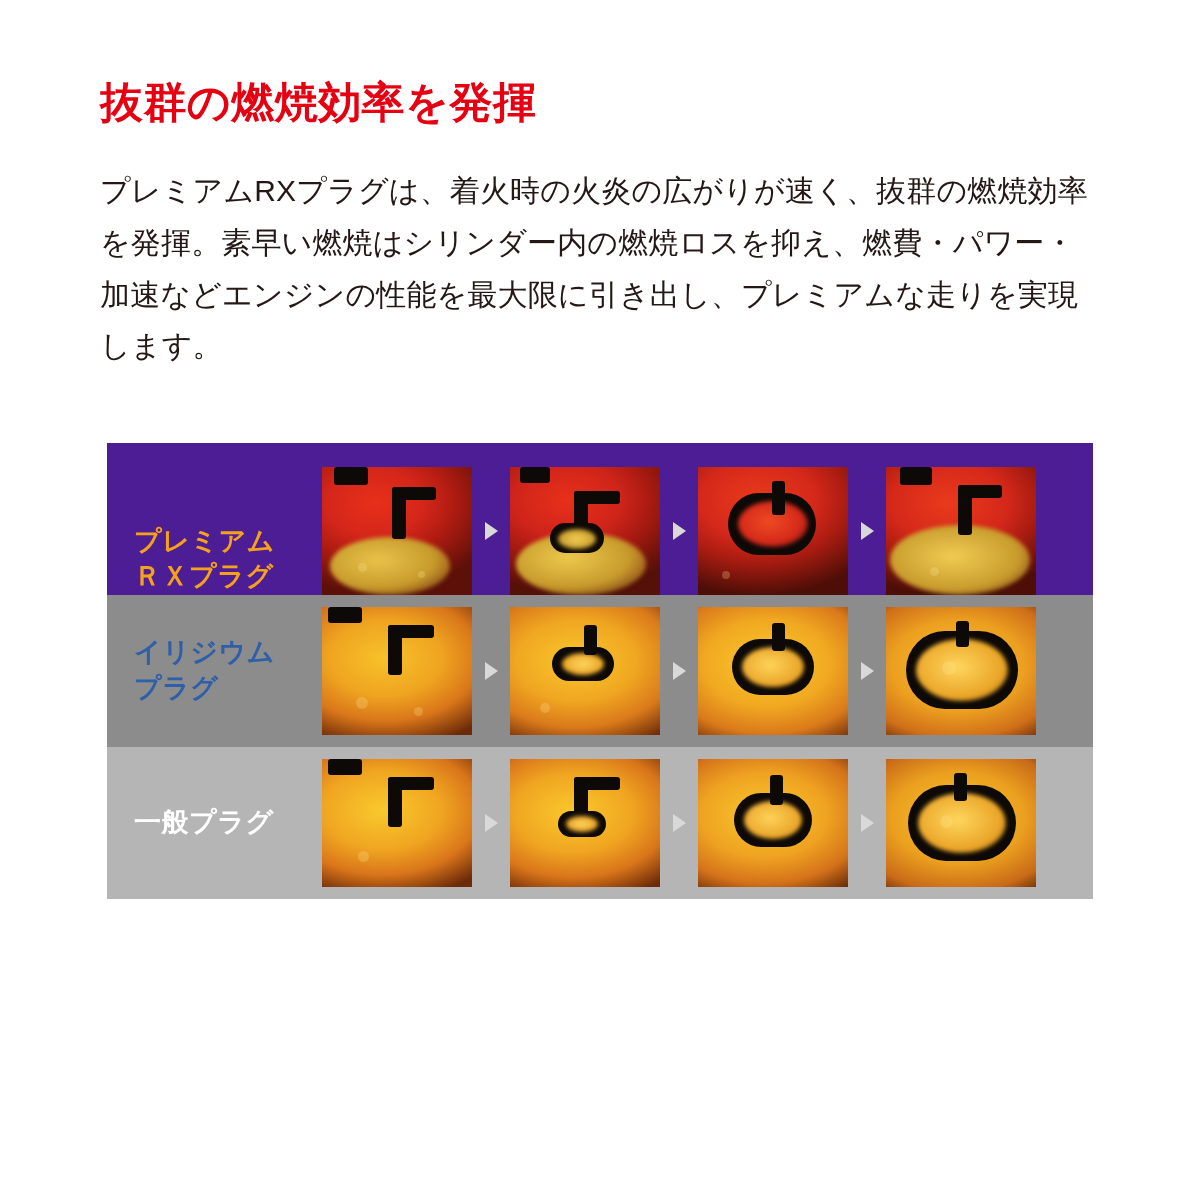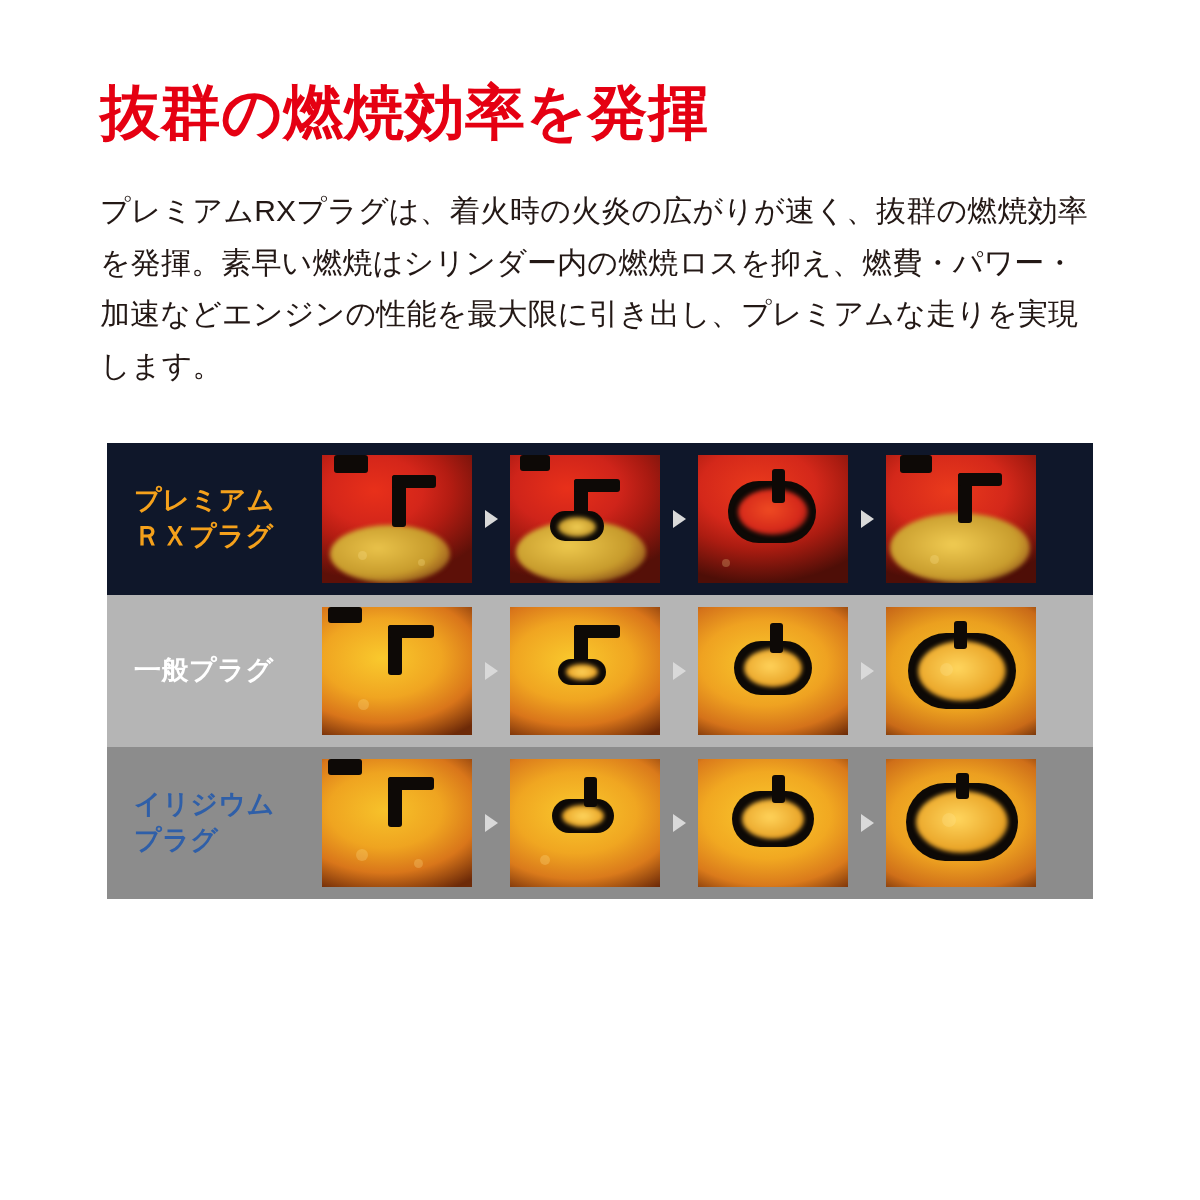--- a/index.html
+++ b/index.html
@@ -17,21 +17,21 @@
   .page {
     position: relative;
     width: 1200px;
     height: 1200px;
     box-sizing: border-box;
     padding: 0 100px;
   }
   .headline {
     margin: 0;
     padding-top: 78px;
-    font-size: 60px;
+    font-size: 43px;
     line-height: 1.15;
     font-weight: bold;
     color: #e50012;
     letter-spacing: 0.01em;
   }
   .lead {
     margin: 0;
     padding-top: 38px;
     font-size: 30px;
     line-height: 1.72;
@@ -47,21 +47,21 @@
     top: 443px;
     width: 986px;
     height: 456px;
   }
   .row {
     display: flex;
     align-items: center;
     height: 152px;
     box-sizing: border-box;
   }
-  .row-0 { background: #0f172a; }
+  .row-0 { background: #4c1d95; align-items: flex-end; }
   .row-1 { background: #8c8c8c; }
   .row-2 { background: #b5b5b5; }
 
   .row-label {
     width: 215px;
     flex: 0 0 215px;
     box-sizing: border-box;
     padding-left: 27px;
     font-size: 27px;
     font-weight: bold;
@@ -197,70 +197,20 @@
           <div class="blob" style="left:4px;top:58px;width:140px;height:70px;background:radial-gradient(ellipse at 45% 45%, #f0cb52 0%, #c89c2d 60%, rgba(120,90,20,0) 100%);"></div>
           <div class="electrode" style="left:72px;top:18px;width:14px;height:50px;"></div>
           <div class="electrode" style="left:72px;top:18px;width:44px;height:13px;"></div>
           <div class="electrode" style="left:14px;top:0px;width:32px;height:18px;"></div>
           <div class="speckle" style="left:44px;top:100px;width:9px;height:9px;"></div>
         </div>
 
       </div>
     </div>
 
-    <div class="row row-2">
-      <div class="row-label label-general">一般プラグ</div>
-      <div class="frames">
-
-        <div class="frame">
-          <div class="flame" style="background:radial-gradient(ellipse 90% 70% at 40% 40%, #f9c92d 0%, #f0a521 44%, #d9751a 72%, #6d2a08 100%), #150a04;"></div>
-          <div class="electrode" style="left:66px;top:18px;width:14px;height:50px;"></div>
-          <div class="electrode" style="left:66px;top:18px;width:46px;height:13px;"></div>
-          <div class="electrode" style="left:6px;top:0px;width:34px;height:16px;"></div>
-          <div class="speckle" style="left:36px;top:92px;width:11px;height:11px;"></div>
-        </div>
-
-        <div class="arrow">
-            <span></span>
-          </div>
-
-        <div class="frame">
-          <div class="flame" style="background:radial-gradient(ellipse 90% 70% at 42% 42%, #f9c92d 0%, #f0a521 44%, #d9751a 72%, #6d2a08 100%), #150a04;"></div>
-          <div class="electrode" style="left:64px;top:18px;width:14px;height:48px;"></div>
-          <div class="electrode" style="left:64px;top:18px;width:46px;height:13px;"></div>
-          <div class="electrode" style="left:48px;top:52px;width:48px;height:26px;border-radius:24px;"></div>
-          <div class="blob" style="left:56px;top:57px;width:32px;height:16px;background:radial-gradient(ellipse at 50% 50%, #ffd45c 0%, #e8a226 70%, rgba(0,0,0,0) 100%);"></div>
-        </div>
-
-        <div class="arrow">
-            <span></span>
-          </div>
-
-        <div class="frame">
-          <div class="flame" style="background:radial-gradient(ellipse 92% 72% at 44% 44%, #f9c92d 0%, #efa221 46%, #d4721a 74%, #632506 100%), #130904;"></div>
-          <div class="electrode" style="left:36px;top:34px;width:78px;height:54px;border-radius:32px;"></div>
-          <div class="blob" style="left:46px;top:42px;width:58px;height:38px;background:radial-gradient(ellipse at 45% 45%, #ffd25a 0%, #e8a226 70%, rgba(0,0,0,0) 100%);"></div>
-          <div class="electrode" style="left:72px;top:16px;width:13px;height:30px;"></div>
-        </div>
-
-        <div class="arrow">
-            <span></span>
-          </div>
-
-        <div class="frame">
-          <div class="flame" style="background:radial-gradient(ellipse 92% 74% at 48% 46%, #f6c32b 0%, #eba01f 48%, #c96a18 78%, #4f1d05 100%), #110704;"></div>
-          <div class="electrode" style="left:22px;top:26px;width:108px;height:76px;border-radius:38px;"></div>
-          <div class="blob" style="left:32px;top:34px;width:88px;height:60px;background:radial-gradient(ellipse at 45% 45%, #ffd65e 0%, #e9a326 65%, rgba(0,0,0,0) 100%);"></div>
-          <div class="electrode" style="left:68px;top:14px;width:13px;height:28px;"></div>
-          <div class="speckle" style="left:54px;top:56px;width:13px;height:13px;"></div>
-        </div>
-
-      </div>
-    </div>
-
     <div class="row row-1">
       <div class="row-label label-iridium">イリジウム
 プラグ</div>
       <div class="frames">
 
         <div class="frame">
           <div class="flame" style="background:radial-gradient(ellipse 90% 70% at 42% 40%, #f7c22a 0%, #efa420 42%, #d9761a 70%, #6d2a08 100%), #150a04;"></div>
           <div class="electrode" style="left:66px;top:18px;width:14px;height:50px;"></div>
           <div class="electrode" style="left:66px;top:18px;width:46px;height:13px;"></div>
           <div class="electrode" style="left:6px;top:0px;width:34px;height:16px;"></div>
@@ -299,16 +249,66 @@
           <div class="flame" style="background:radial-gradient(ellipse 92% 74% at 48% 46%, #f6c32b 0%, #ec9f20 48%, #cf6f19 76%, #5c2206 100%), #120804;"></div>
           <div class="electrode" style="left:20px;top:24px;width:112px;height:78px;border-radius:40px;"></div>
           <div class="blob" style="left:30px;top:32px;width:92px;height:62px;background:radial-gradient(ellipse at 45% 45%, #ffd65e 0%, #e9a326 65%, rgba(0,0,0,0) 100%);"></div>
           <div class="electrode" style="left:70px;top:14px;width:13px;height:26px;"></div>
           <div class="speckle" style="left:56px;top:54px;width:14px;height:14px;"></div>
         </div>
 
       </div>
     </div>
 
+    <div class="row row-2">
+      <div class="row-label label-general">一般プラグ</div>
+      <div class="frames">
+
+        <div class="frame">
+          <div class="flame" style="background:radial-gradient(ellipse 90% 70% at 40% 40%, #f9c92d 0%, #f0a521 44%, #d9751a 72%, #6d2a08 100%), #150a04;"></div>
+          <div class="electrode" style="left:66px;top:18px;width:14px;height:50px;"></div>
+          <div class="electrode" style="left:66px;top:18px;width:46px;height:13px;"></div>
+          <div class="electrode" style="left:6px;top:0px;width:34px;height:16px;"></div>
+          <div class="speckle" style="left:36px;top:92px;width:11px;height:11px;"></div>
+        </div>
+
+        <div class="arrow">
+            <span></span>
+          </div>
+
+        <div class="frame">
+          <div class="flame" style="background:radial-gradient(ellipse 90% 70% at 42% 42%, #f9c92d 0%, #f0a521 44%, #d9751a 72%, #6d2a08 100%), #150a04;"></div>
+          <div class="electrode" style="left:64px;top:18px;width:14px;height:48px;"></div>
+          <div class="electrode" style="left:64px;top:18px;width:46px;height:13px;"></div>
+          <div class="electrode" style="left:48px;top:52px;width:48px;height:26px;border-radius:24px;"></div>
+          <div class="blob" style="left:56px;top:57px;width:32px;height:16px;background:radial-gradient(ellipse at 50% 50%, #ffd45c 0%, #e8a226 70%, rgba(0,0,0,0) 100%);"></div>
+        </div>
+
+        <div class="arrow">
+            <span></span>
+          </div>
+
+        <div class="frame">
+          <div class="flame" style="background:radial-gradient(ellipse 92% 72% at 44% 44%, #f9c92d 0%, #efa221 46%, #d4721a 74%, #632506 100%), #130904;"></div>
+          <div class="electrode" style="left:36px;top:34px;width:78px;height:54px;border-radius:32px;"></div>
+          <div class="blob" style="left:46px;top:42px;width:58px;height:38px;background:radial-gradient(ellipse at 45% 45%, #ffd25a 0%, #e8a226 70%, rgba(0,0,0,0) 100%);"></div>
+          <div class="electrode" style="left:72px;top:16px;width:13px;height:30px;"></div>
+        </div>
+
+        <div class="arrow">
+            <span></span>
+          </div>
+
+        <div class="frame">
+          <div class="flame" style="background:radial-gradient(ellipse 92% 74% at 48% 46%, #f6c32b 0%, #eba01f 48%, #c96a18 78%, #4f1d05 100%), #110704;"></div>
+          <div class="electrode" style="left:22px;top:26px;width:108px;height:76px;border-radius:38px;"></div>
+          <div class="blob" style="left:32px;top:34px;width:88px;height:60px;background:radial-gradient(ellipse at 45% 45%, #ffd65e 0%, #e9a326 65%, rgba(0,0,0,0) 100%);"></div>
+          <div class="electrode" style="left:68px;top:14px;width:13px;height:28px;"></div>
+          <div class="speckle" style="left:54px;top:56px;width:13px;height:13px;"></div>
+        </div>
+
+      </div>
+    </div>
+
   </div>
 
 
 </div>
 
 </body></html>

